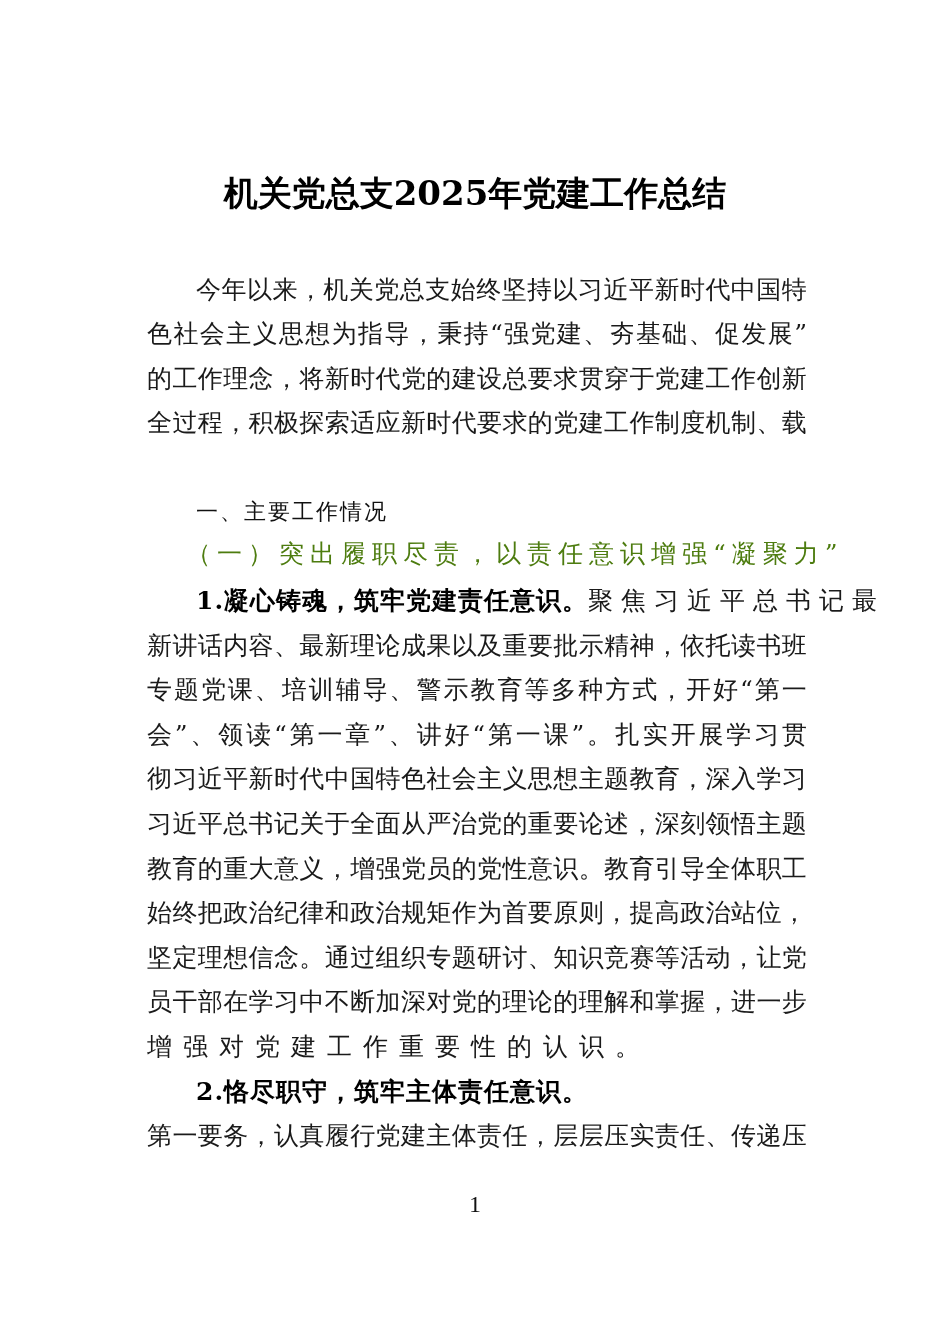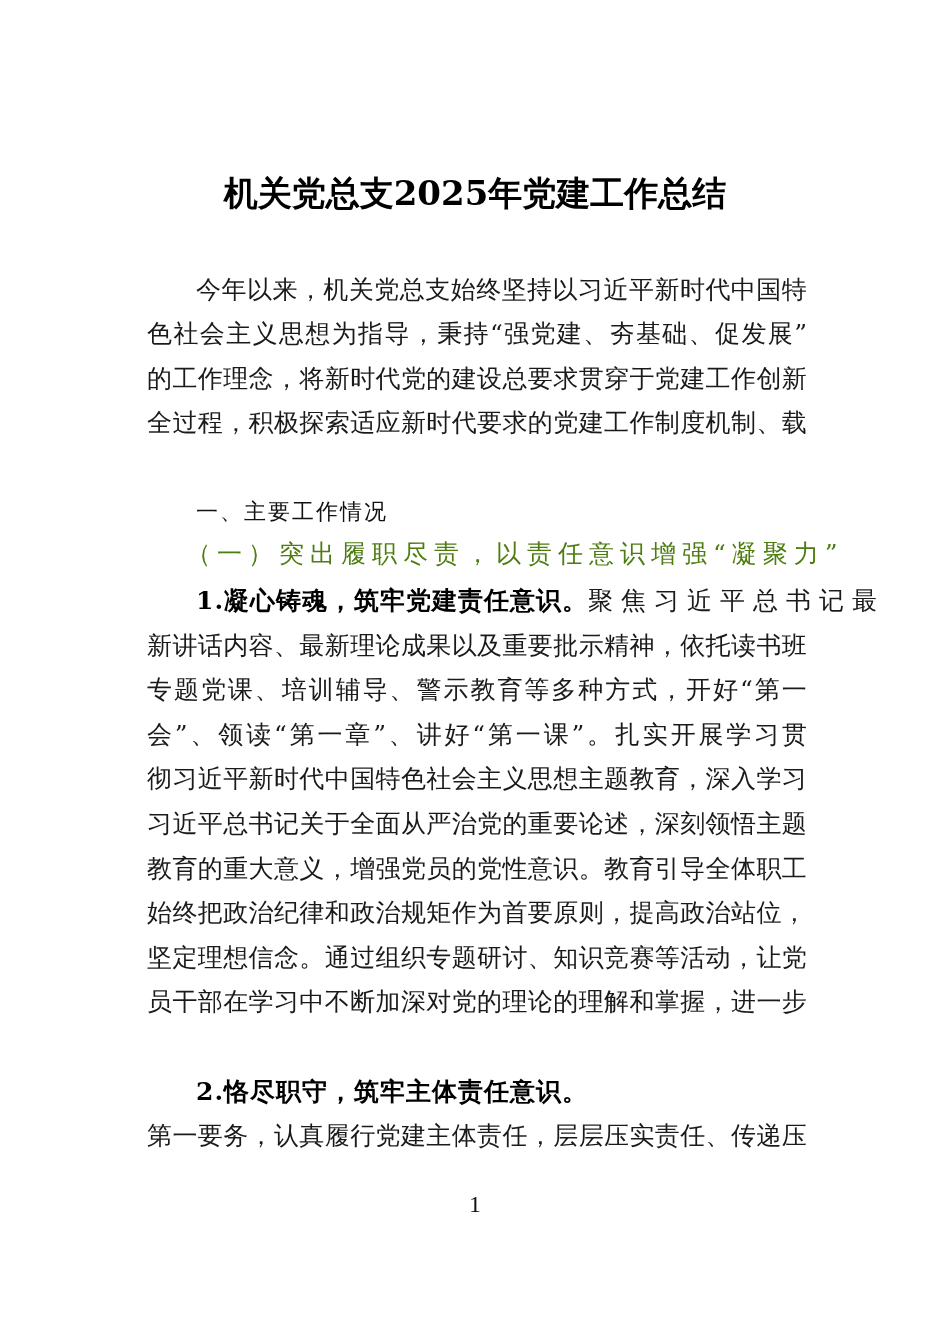--- a/index.html
+++ b/index.html
@@ -464,20 +464,21 @@
       <span class="ch">理</span>
       <span class="ch">解</span>
       <span class="ch">和</span>
       <span class="ch">掌</span>
       <span class="ch">握</span>
       <span class="ch">，</span>
       <span class="ch">进</span>
       <span class="ch">一</span>
       <span class="ch">步</span>
     </div>
+  <div class="line last" style="top:1025px;">增强对党建工作重要性的认识。</div>
 
   <div class="line indent" style="top:1070px;">
     <span style="display:flex; justify-content:space-between; width:100%;align-items:center;">
       <span class="bold" style="letter-spacing:1px;">2.恪尽职守，筑牢主体责任意识。</span>
     </span>
   </div>
   <div class="line" style="top:1114px;">
       <span class="ch">第</span>
       <span class="ch">一</span>
       <span class="ch">要</span>

